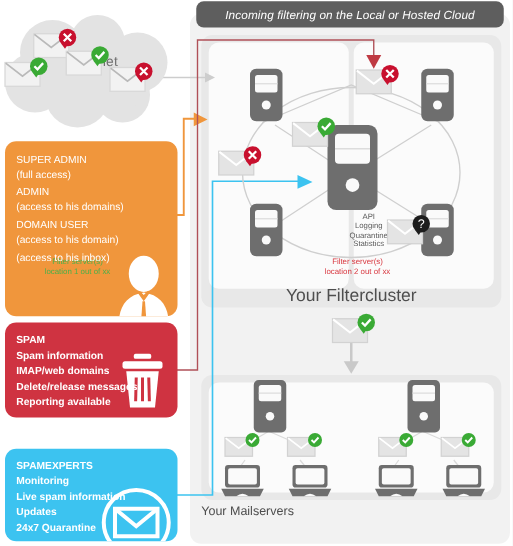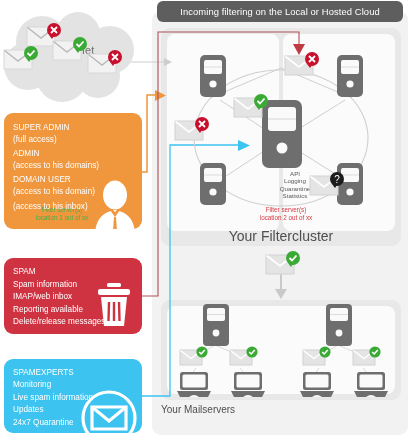--- a/index.html
+++ b/index.html
@@ -19,42 +19,42 @@
     text-align:center;font-size:11px;color:#6f6f6f;letter-spacing:.2px;
   }
 
   
   .card{
     position:absolute;border-radius:9px;color:#ffffff;
     box-sizing:border-box;overflow:hidden;
   }
   .card .lines{position:relative;z-index:2;}
   .card .ln{display:block;white-space:nowrap;}
-  #card-roles{left:4px;top:113px;width:138px;height:116px;background:#f0963c;padding:9px 0 0 9px;}
+  #card-roles{left:4px;top:113px;width:138px;height:140px;background:#f0963c;padding:9px 0 0 9px;}
   #card-roles .ln{font-size:8.2px;line-height:11.6px;}
   #card-roles .gap{height:3px;}
   #card-spam{left:4px;top:258px;width:138px;height:76px;background:#cf3341;padding:8px 0 0 9px;}
-  #card-spam .ln{font-size:8.2px;line-height:12.6px;}
+  #card-spam .ln{font-size:8.2px;line-height:12.6px;font-weight:bold;}
   #card-experts{left:4px;top:359px;width:138px;height:74px;background:#3cc3f0;padding:8px 0 0 9px;}
-  #card-experts .ln{font-size:8.2px;line-height:12.4px;}
+  #card-experts .ln{font-size:8.2px;line-height:12.4px;font-weight:bold;}
 
   .card-icon{position:absolute;z-index:1;}
   #icon-person{right:6px;bottom:-4px;width:42px;height:54px;}
   #icon-trash{right:10px;bottom:6px;width:36px;height:46px;}
   #icon-mailcircle{right:4px;bottom:-14px;width:58px;height:58px;}
 
   
   #panel{
     left:152px;top:11px;width:256px;height:424px;
     background:#f2f2f2;border-radius:9px;
   }
   #panel-header{
     position:absolute;left:157px;top:1px;width:246px;height:21px;
     background:#5e5e5e;border-radius:6px;
-    display:flex;align-items:center;justify-content:center;
+    display:flex;align-items:center;justify-content:center;font-style:italic;
   }
   #panel-header .ttl{font-size:9.4px;color:#ffffff;letter-spacing:.1px;}
 
   
   #fc-group{
     left:161px;top:28px;width:240px;height:218px;
     background:#e8e8e8;border-radius:9px;
   }
   .fc-sub{
     position:absolute;top:6px;width:112px;height:197px;
@@ -216,23 +216,23 @@
       <path d="M21,31 C8,33 2,41 1,54 L41,54 C40,41 34,33 21,31 Z" fill="#ffffff"></path>
       <path d="M16,31 L21,38 L26,31 L24,30 L21,33 L18,30 Z" fill="#f0963c"></path>
       <path d="M20,38 L22,38 L23,52 L19,52 Z" fill="#f0963c"></path>
     </svg>
   </div>
 
   <div class="card" id="card-spam">
     <div class="lines">
       <span class="ln">SPAM</span>
       <span class="ln">Spam information</span>
-      <span class="ln">IMAP/web inbox</span>
+      <span class="ln">IMAP/web domains</span>
+      <span class="ln">Delete/release messages</span>
       <span class="ln">Reporting available</span>
-      <span class="ln">Delete/release messages</span>
     </div>
     <svg class="card-icon" id="icon-trash" viewBox="0 0 36 46">
       <rect x="11" y="1" width="14" height="4" rx="1.5" fill="#ffffff"></rect>
       <rect x="2" y="7" width="32" height="6" rx="2" fill="#ffffff"></rect>
       <path d="M5,15 L31,15 L28,44 L8,44 Z" fill="#ffffff"></path>
       <g stroke="#cf3341" stroke-width="2.4">
         <path d="M13,20 L12.5,39"></path>
           <path d="M18,20 L18,39"></path>
           <path d="M23,20 L23.5,39"></path>
       </g>

